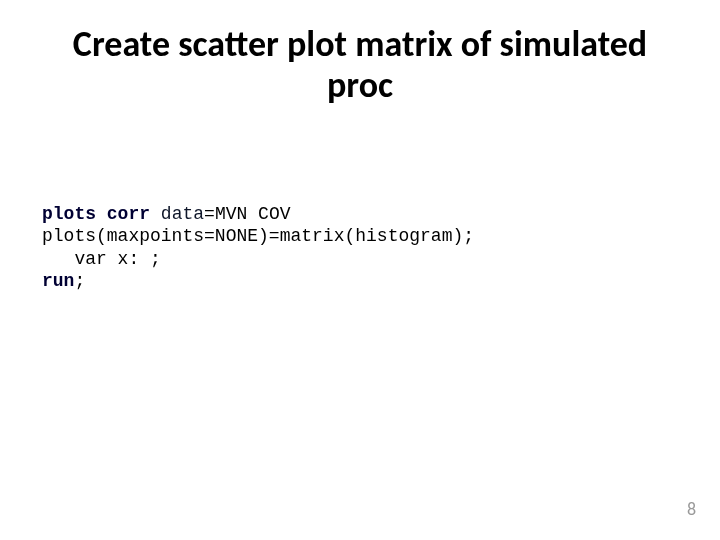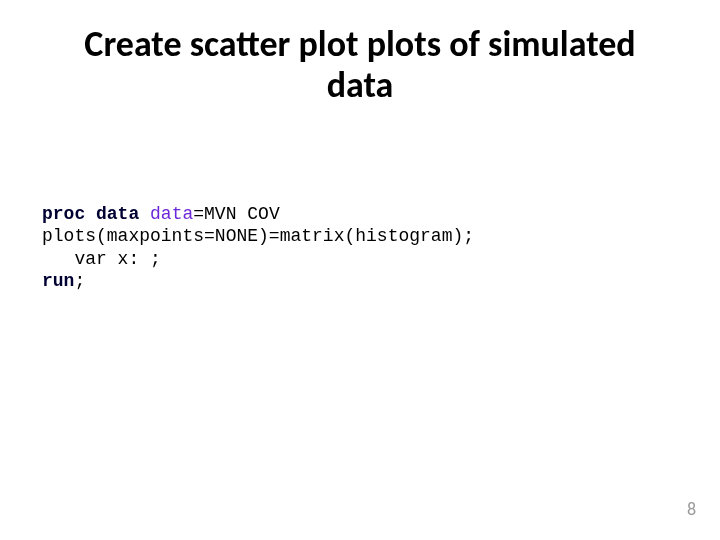--- a/index.html
+++ b/index.html
@@ -1,29 +1,29 @@
 <!DOCTYPE html>
 <html><head>
   <meta charset="utf-8">
   <style>
     * { margin: 0; padding: 0; box-sizing: border-box; }
     html, body { width: 720px; height: 540px; background: #fff; font-family: Calibri, Arial, sans-serif; overflow: hidden; }
     .slide { position: relative; width: 720px; height: 540px; padding: 20px 30px; }
     .title { font-size: 36px; font-weight: 700; color: #000; text-align: center; line-height: 1.15; margin-top: 4px; margin-left: 40px; margin-right: 40px; }
     .code-block { margin-top: 96px; margin-left: 12px; font-family: Consolas, "Courier New", monospace; font-size: 18px; line-height: 1.25; color: #000; white-space: pre; }
     .kw { font-weight: 700; color: #000033; }
-    .opt { color: #6d28d9; }
+    .opt { color: #0f172a; }
     .id { color: #000; font-family: Liberation Mono, monospace; }
     .page-num { position: absolute; right: 24px; bottom: 20px; font-size: 18px; color: #999; }
   </style>
 </head>
 <body>
 
 <div class="slide">
-  <h1 class="title">Create scatter plot plots of simulated data</h1>
+  <h1 class="title">Create scatter plot matrix of simulated proc</h1>
 
-  <div class="code-block"><span class="kw">proc data</span><span> </span><span class="opt">data</span><span>=</span><span class="id">MVN</span><span> </span><span class="id">COV</span>
+  <div class="code-block"><span class="kw">plots corr</span><span> </span><span class="opt">data</span><span>=</span><span class="id">MVN</span><span> </span><span class="id">COV</span>
 <span>plots(maxpoints=NONE)=matrix(histogram);</span>
 <span>   </span><span>var</span><span> x: ;</span>
 <span class="kw">run</span><span>;</span></div>
 
   <div class="page-num">8</div>
 </div>
 
 </body></html>

